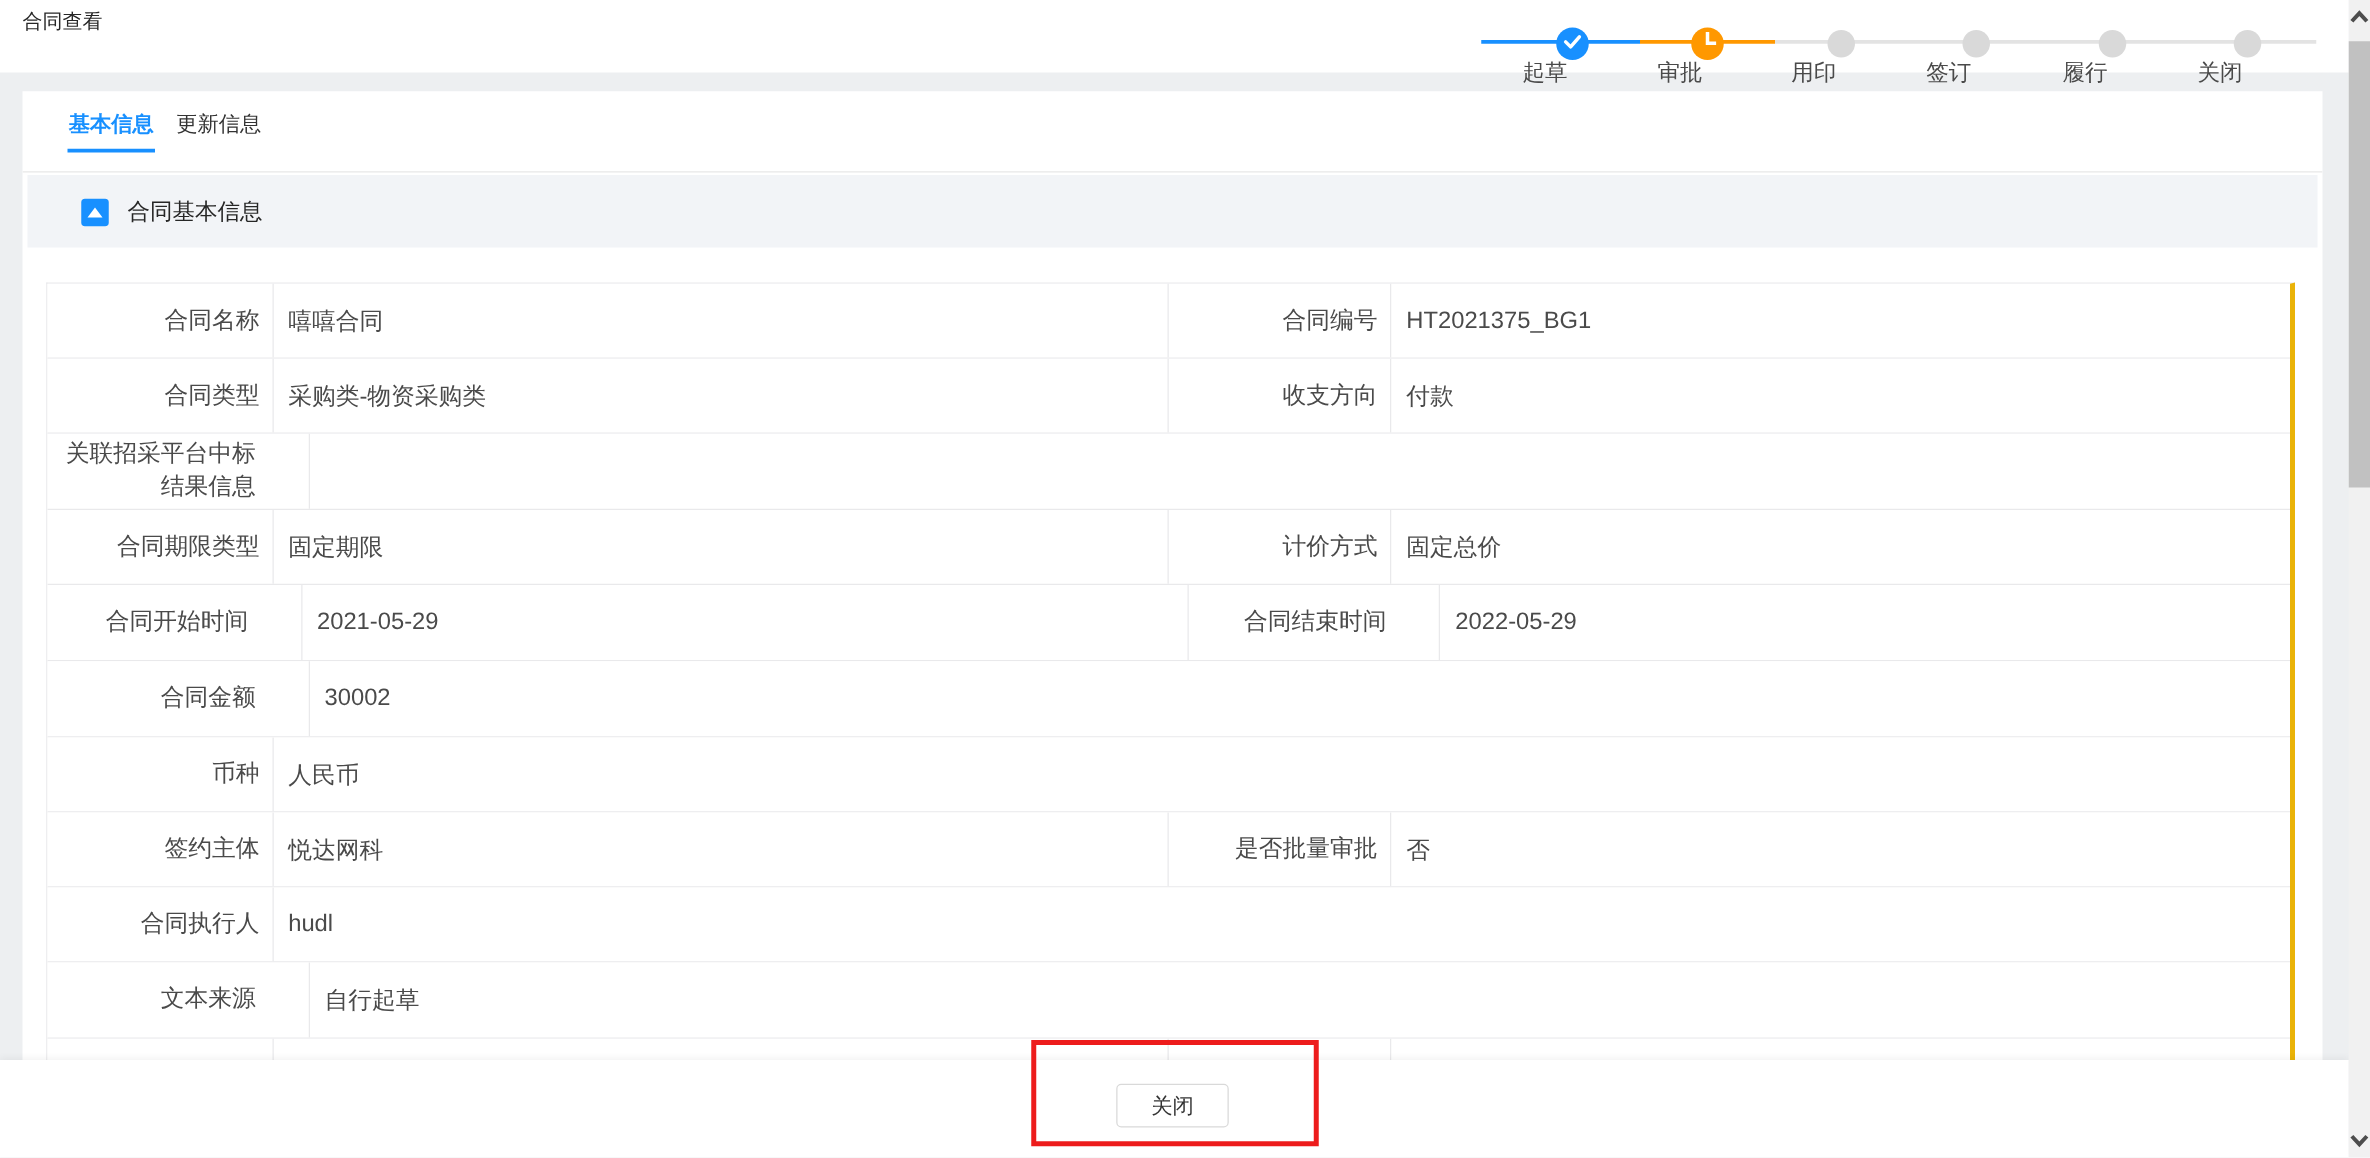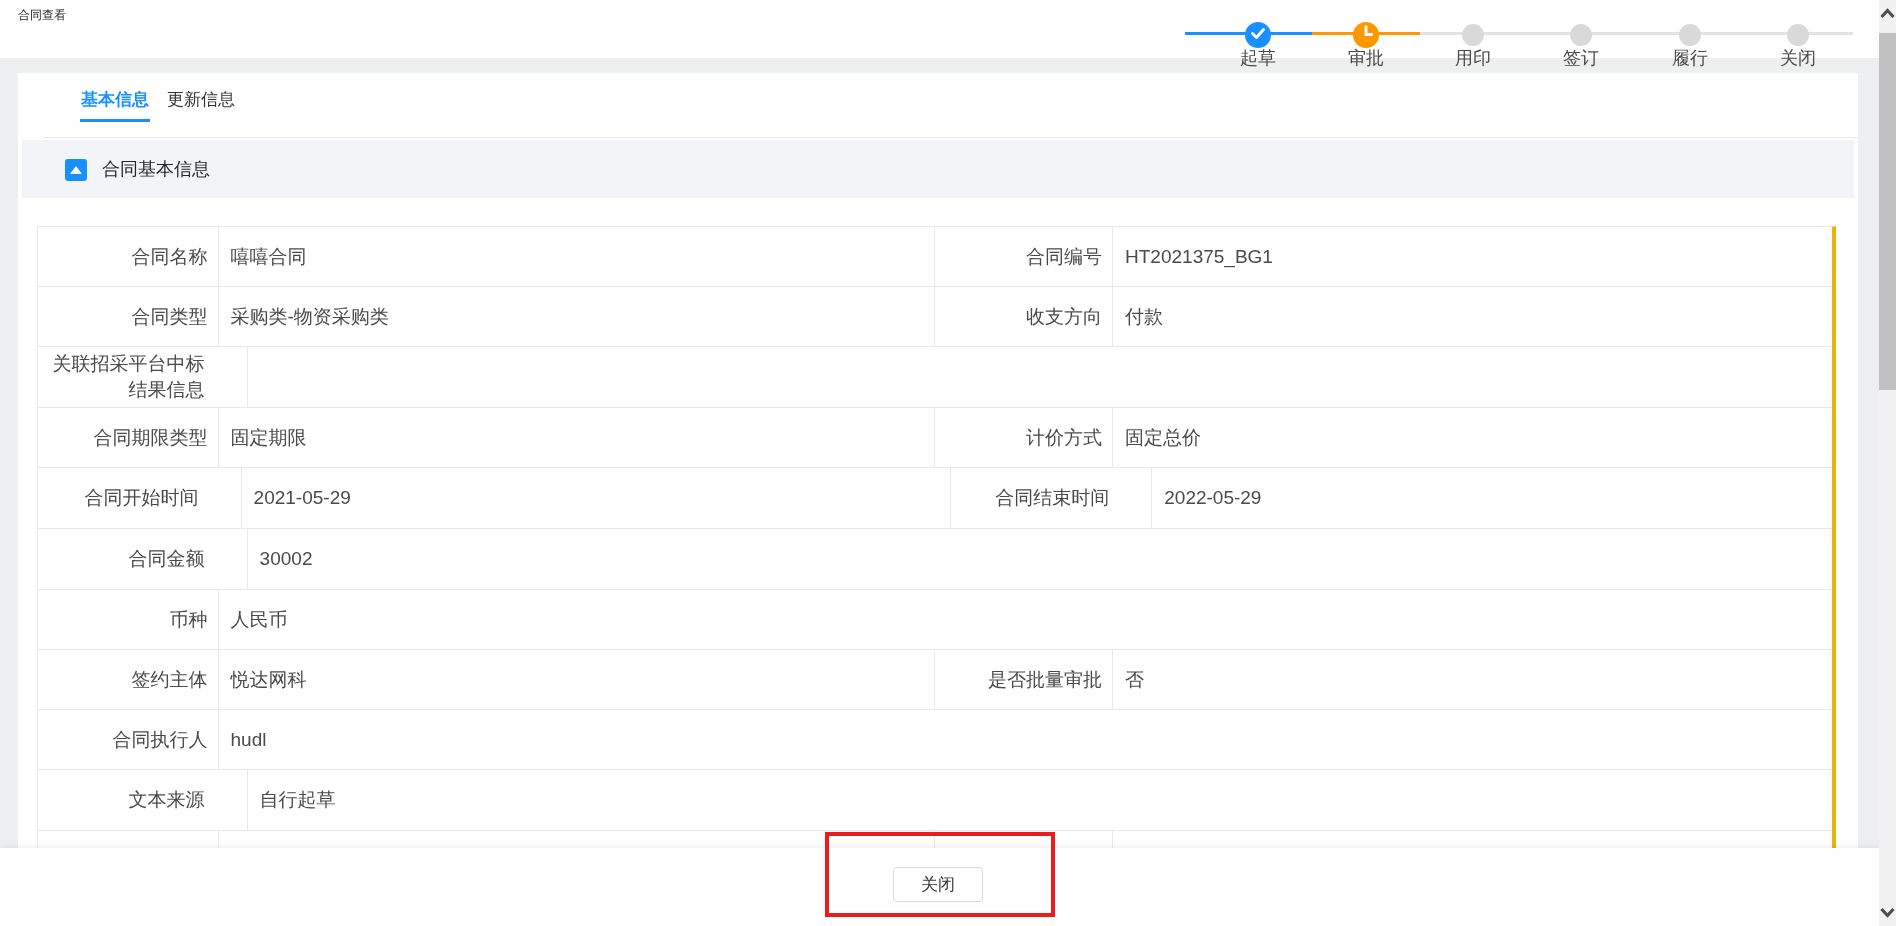--- a/index.html
+++ b/index.html
@@ -6,36 +6,36 @@
   html,body { width:1896px; height:926px; }
   body {
     position:relative; overflow:hidden;
     background:#edeff1;
     font-family:"Liberation Sans","DejaVu Sans",sans-serif;
     color:#4a4a4a;
   }
 
   
   .header { position:absolute; left:0; top:0; width:1879px; height:58px; background:#fff; }
-  .page-title { position:absolute; left:18px; top:7px; font-size:12px; color:#262626;text-align:right; }
+  .page-title { position:absolute; left:18px; top:7px; font-size:16px; color:#262626;text-align:right; }
 
   
   .stepper { position:absolute; left:1180px; top:0; width:690px; height:72px; }
   .seg { position:absolute; top:32px; height:3px; }
   .seg.blue   { left:5px;   width:127px; background:#1890ff; }
   .seg.orange { left:132px; width:108px; background:#ff9800; }
   .seg.gray   { left:240px; width:433px; background:#e3e3e3; }
   .dot { position:absolute; border-radius:50%; display:flex; align-items:center; justify-content:center; }
   .dot.done    { width:26px; height:26px; top:22px; background:#1890ff; }
   .dot.current { width:26px; height:26px; top:22px; background:#ff9800; }
   .dot.pending { width:22px; height:22px; top:24px; background:#d9d9d9; }
-  .step-label { position:absolute; top:46px; width:80px; text-align:center; font-size:18px; color:#4a4a4a; }
-
-  
-  .card { position:absolute; left:18px; top:73px; width:1840px; height:775px; background:#fff; overflow:hidden;padding-left:26px; }
+  .step-label { position:absolute; top:46px; width:80px; text-align:left; font-size:18px; color:#4a4a4a; }
+
+  
+  .card { position:absolute; left:18px; top:73px; width:1840px; height:775px; background:#fff; overflow:hidden; }
 
   .tabbar { position:relative; height:65px; border-bottom:1px solid #e8e8e8; }
   .tab { position:absolute; top:15px; font-size:17px; color:#333; cursor:pointer; }
   .tab.active { color:#1890ff; font-weight:bold; }
   .tab1 { left:37px; }
   .tab2 { left:123px;text-align:center; }
   .tab-underline { position:absolute; left:-1px; right:-1px; top:31px; height:3px; background:#1890ff; }
 
   .band { position:absolute; left:4px; top:67px; width:1832px; height:58px; background:#f2f4f7; }
   .band-icon { position:absolute; left:43px; top:19px; width:22px; height:22px; background:#1890ff; border-radius:3px; }

